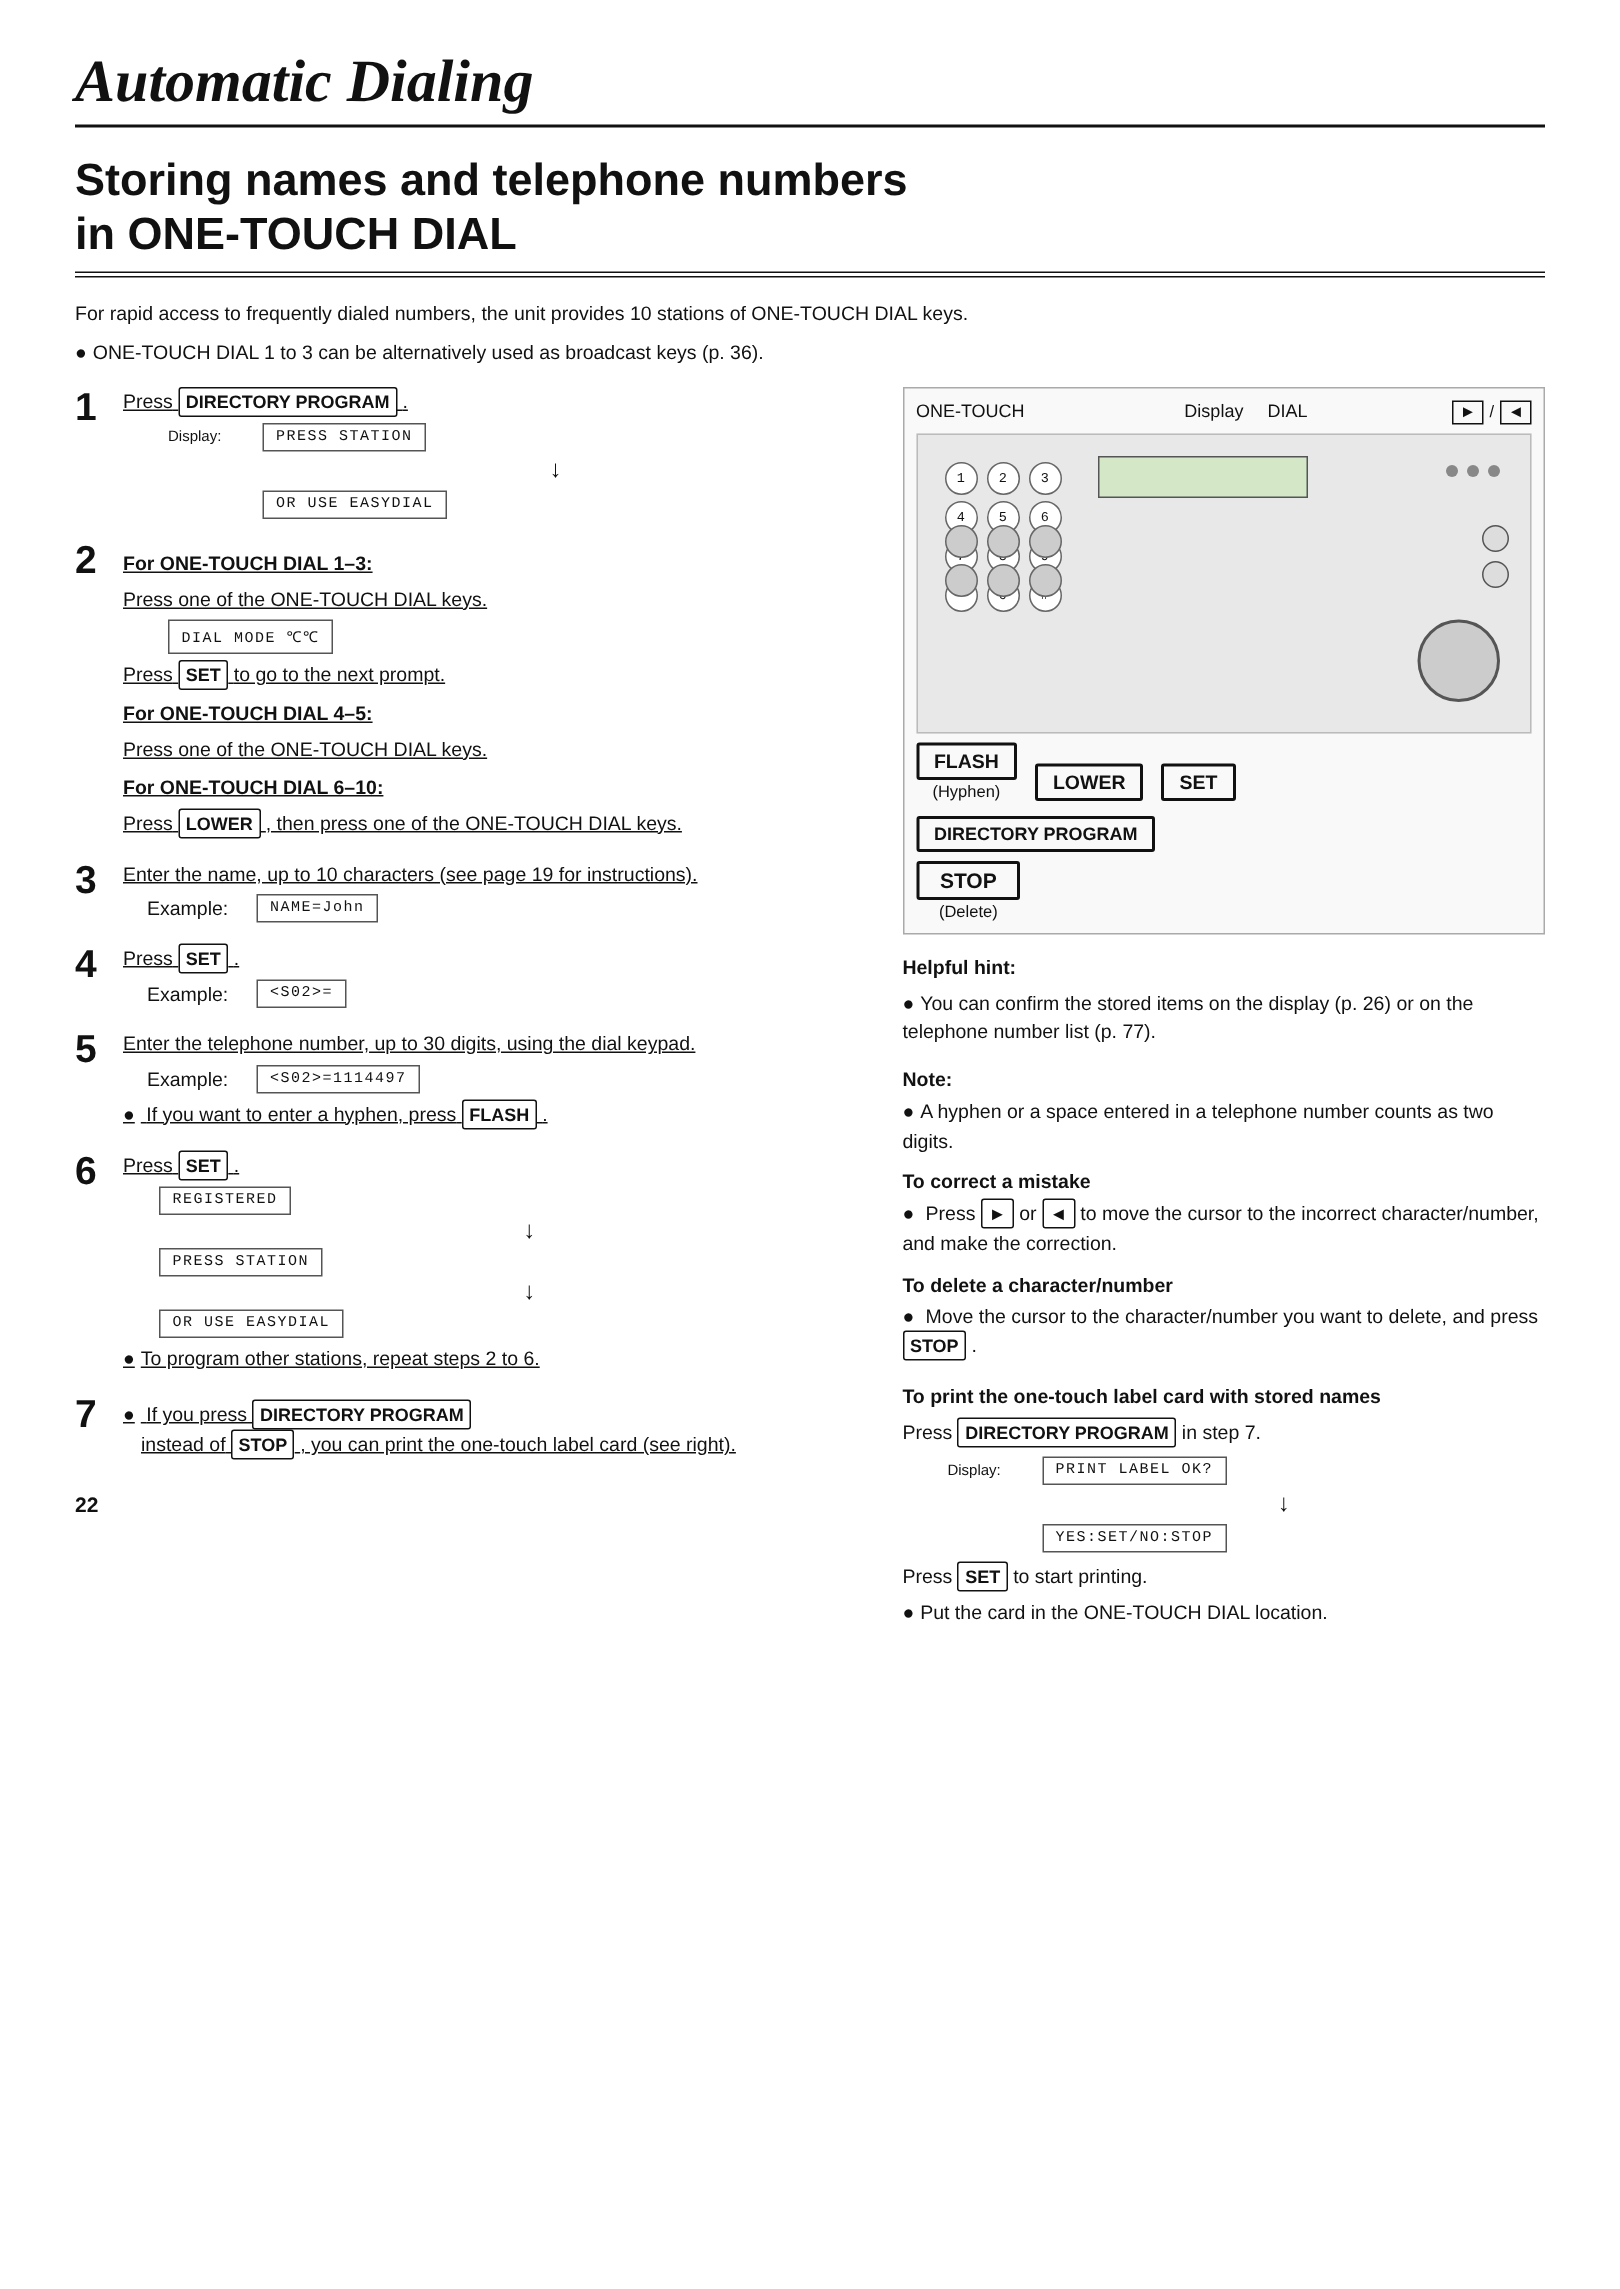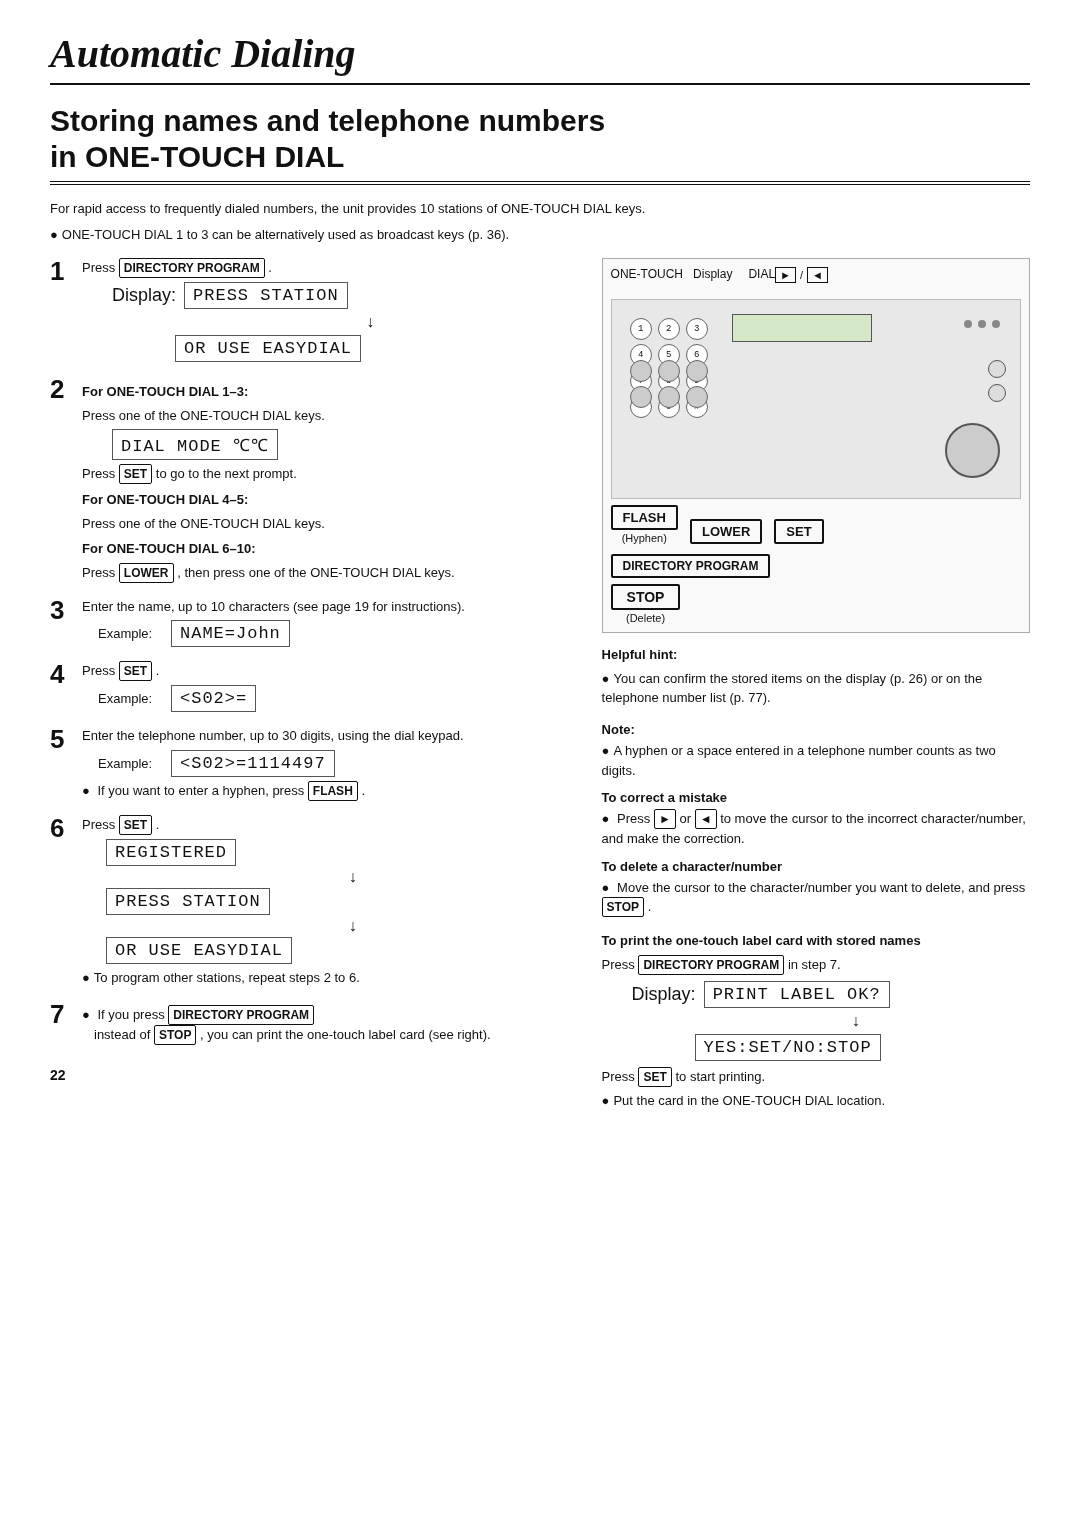--- a/index.html
+++ b/index.html
@@ -64,35 +64,36 @@
       font-weight: bold;
       min-width: 32px;
       margin-top: -2px;
     }
     .step-content {
       flex: 1;
     }
     .step-content p {
       line-height: 1.5;
       margin-bottom: 4px;
+      text-decoration: underline;
     }
     .display-box-wrap {
       display: flex;
       align-items: center;
       margin: 4px 0 4px 30px;
       gap: 8px;
     }
     .display-label {
-      font-size: 18px;
+      font-size: 10px;
       min-width: 55px;
     }
     .display-box {
       border: 1px solid #555;
       font-family: 'Courier New', Courier, monospace;
-      font-size: 17px;
+      font-size: 10px;
       padding: 3px 8px;
       background: #fff;
       letter-spacing: 1px;
     }
     .arrow-down {
       display: flex;
       justify-content: center;
       margin: 2px 0;
       font-size: 16px;
       margin-left: 85px;
@@ -120,22 +121,23 @@
     
     .device-diagram {
       border: 1px solid #aaa;
       padding: 8px;
       margin-bottom: 10px;
       position: relative;
       background: #f9f9f9;
     }
     .device-top-labels {
       display: flex;
+      justify-content: space-between;
       font-size: 12px;
-      margin-bottom: 16px;
+      margin-bottom: 6px;
     }
     .device-top-labels .left-labels { display: flex; gap: 16px; }
     .device-top-labels .right-labels { display: flex; gap: 4px; align-items: center; }
     .nav-arrow-btn {
       display: inline-block;
       border: 1.5px solid #111;
       padding: 1px 4px;
       font-size: 11px;
       font-weight: bold;
     }

